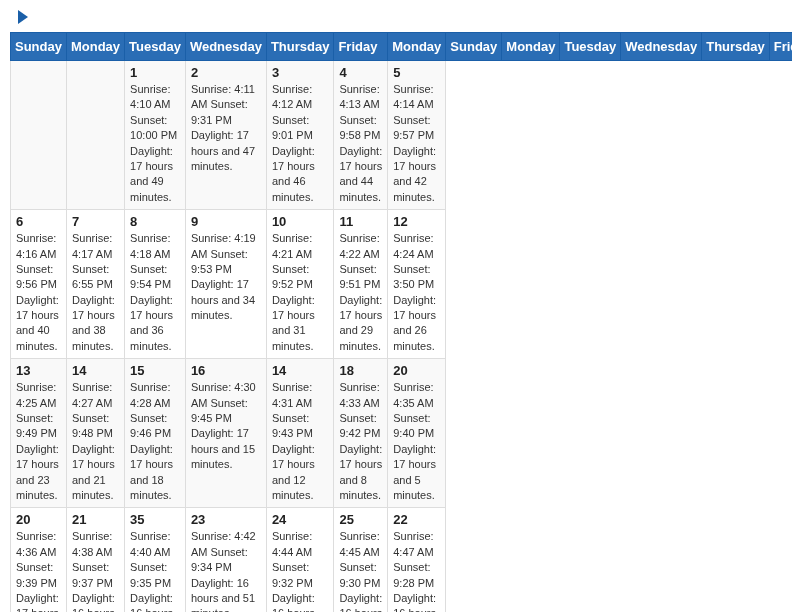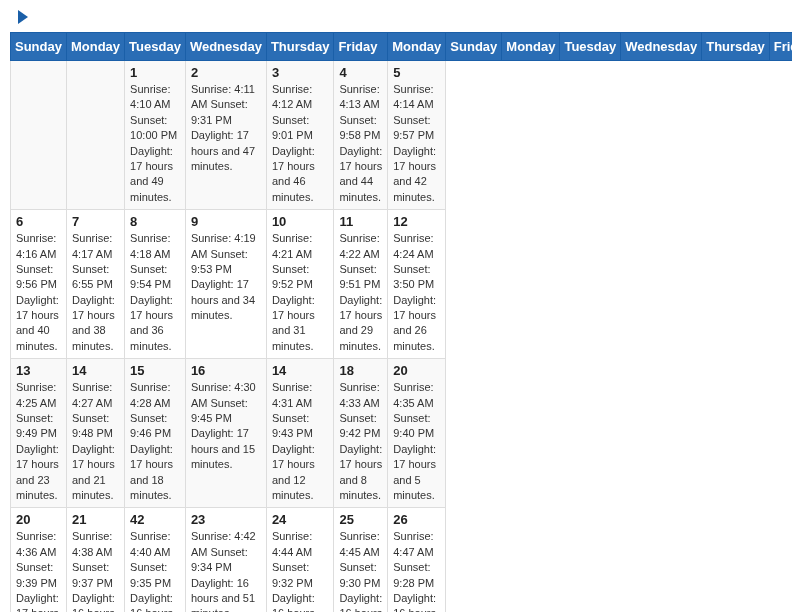--- a/index.html
+++ b/index.html
@@ -287,21 +287,21 @@
 and 2 minutes.</div>
         </td>
         <td>
           <div class="day-number">21</div>
           <div class="day-info">Sunrise: 4:38 AM
 Sunset: 9:37 PM
 Daylight: 16 hours
 and 58 minutes.</div>
         </td>
         <td>
-          <div class="day-number">42</div>
+          <div class="day-number">35</div>
           <div class="day-info">Sunrise: 4:40 AM
 Sunset: 9:35 PM
 Daylight: 16 hours
 and 55 minutes.</div>
         </td>
         <td>
           <div class="day-number">23</div>
           <div class="day-info">Sunrise: 4:42 AM
 Sunset: 9:34 PM
 Daylight: 16 hours
@@ -315,21 +315,21 @@
 and 48 minutes.</div>
         </td>
         <td>
           <div class="day-number">25</div>
           <div class="day-info">Sunrise: 4:45 AM
 Sunset: 9:30 PM
 Daylight: 16 hours
 and 44 minutes.</div>
         </td>
         <td>
-          <div class="day-number">26</div>
+          <div class="day-number">22</div>
           <div class="day-info">Sunrise: 4:47 AM
 Sunset: 9:28 PM
 Daylight: 16 hours
 and 40 minutes.</div>
         </td>
       </tr>
     </tbody>
 </table>
 
 </body></html>

